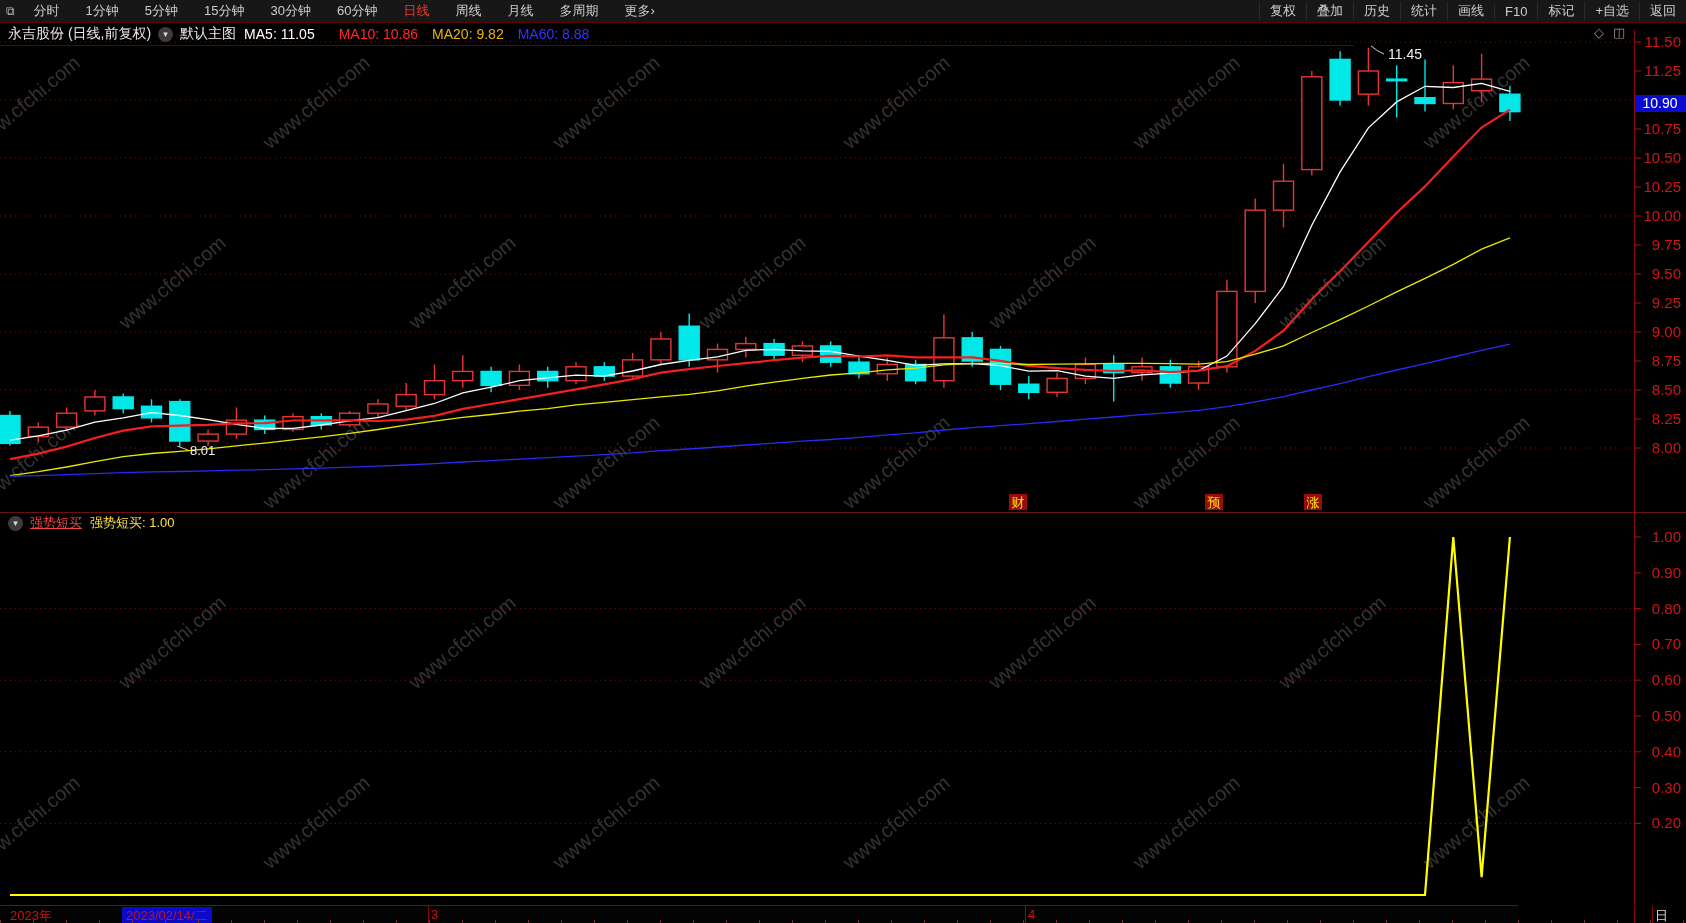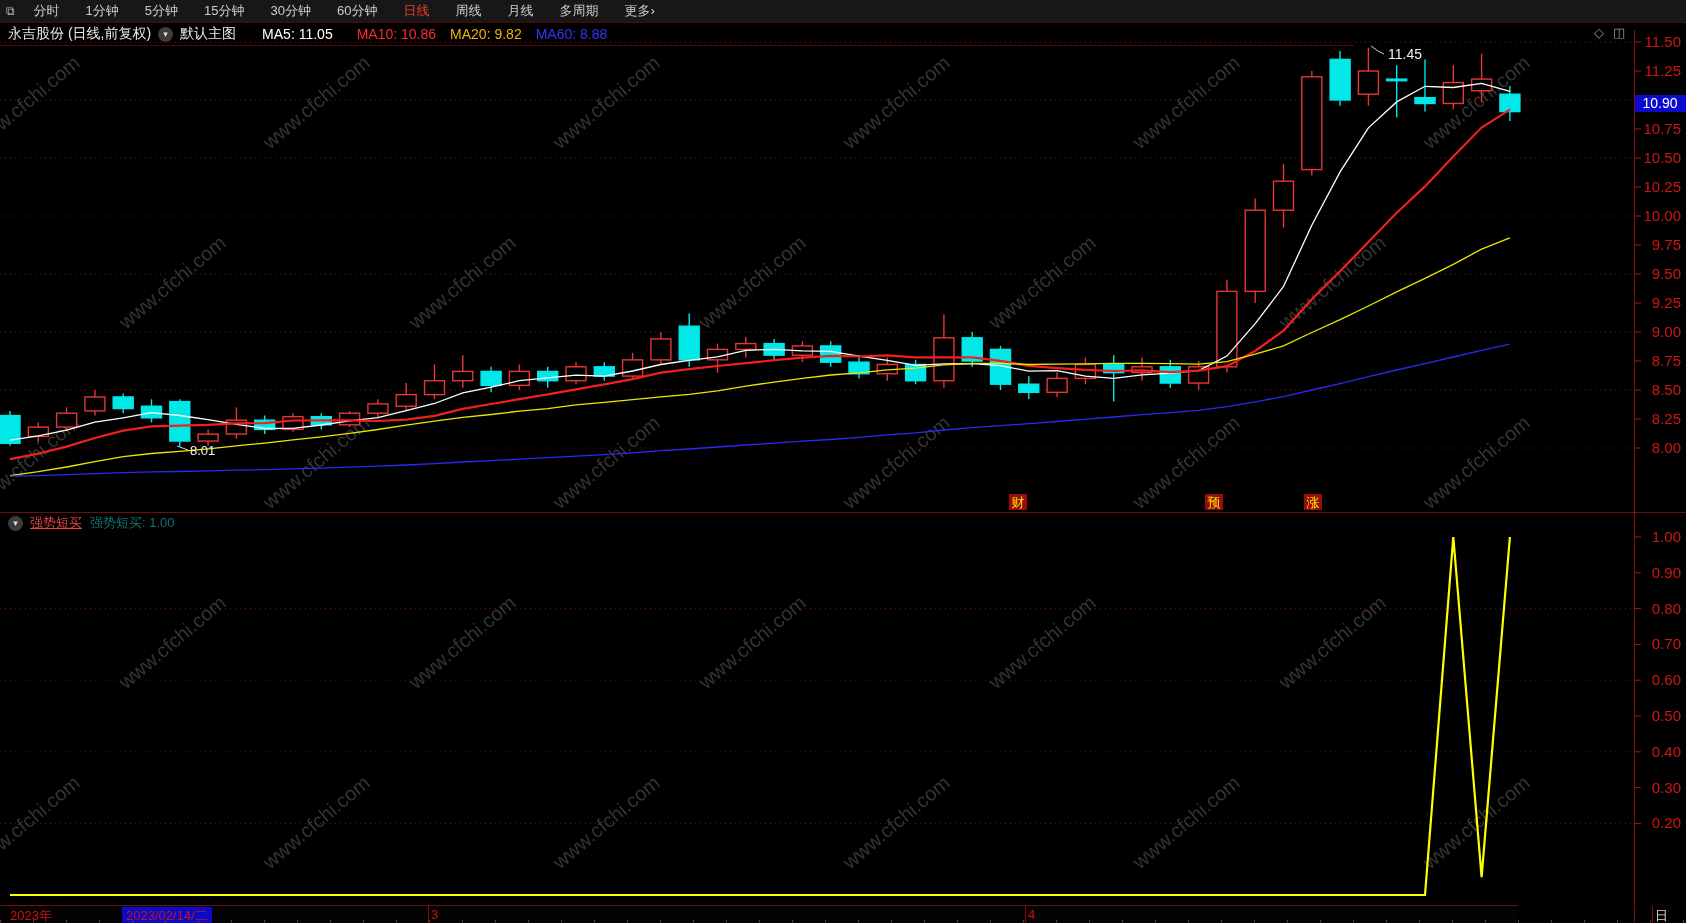--- a/index.html
+++ b/index.html
@@ -12,26 +12,26 @@
   .tb-left .item{padding:0 9px;cursor:default;white-space:nowrap;}
   .tb-left .item.active{color:#f03a2a;}
   .tb-spacer{flex:1;}
   .tb-right{display:flex;align-items:center;}
   .tb-right .item{padding:0 10px;border-left:1px solid #2b2b2b;white-space:nowrap;}
   .titlebar{position:absolute;left:0;top:23px;width:1354px;height:22px;background:#000;
             border-bottom:1px solid #5c0404;display:flex;align-items:center;font-size:14px;color:#e8e8e8;}
   .titlebar .stock{margin-left:8px;}
   .circle-icon{display:inline-flex;align-items:center;justify-content:center;width:15px;height:15px;
                border-radius:50%;background:#3c3c3c;color:#dcdcdc;font-size:9px;line-height:1;margin:0 7px;}
-  .ma-wrap{display:flex;gap:14px;margin-left:26px;}
+  .ma-wrap{display:flex;gap:14px;margin-left:8px;}
   .corner-icons{position:absolute;left:1594px;top:2px;color:#9a9a9a;font-size:13px;letter-spacing:9px;}
   svg#chart{position:absolute;left:0;top:0;z-index:1;}
   .ind-header{position:absolute;left:8px;top:514px;z-index:3;display:flex;align-items:center;font-size:13px;}
   .ind-header .name{color:#ef4444;margin-right:8px;text-decoration:underline;}
-  .ind-header .readout{color:#0f766e;text-align:center;}
+  .ind-header .readout{color:#fde047;text-align:center;}
   .timeline{position:absolute;left:0;top:905px;width:1518px;height:18px;background:#030303;
             border-top:1px solid #6b0f0f;z-index:3;font-size:13px;}
   .timeline span{position:absolute;top:1px;}
   .tl-year{left:10px;color:#d40e0e;}
   .tl-date{left:122px;background:#0a0ac8;color:#c41414;padding:0 4px;}
   .tl-m3{left:431px;color:#d40e0e;}
   .tl-m4{left:1028px;color:#d40e0e;}
   .tl-period{left:1655px;color:#d8d8d8;}
   .tl-sep{position:absolute;top:0;width:1px;height:18px;background:#8a0a0a;}
   .tl-ticks{position:absolute;left:0;bottom:0;width:1686px;height:4px;
@@ -266,20 +266,31 @@
       <span class="item">15分钟</span>
       <span class="item">30分钟</span>
       <span class="item">60分钟</span>
       <span class="item active">日线</span>
       <span class="item">周线</span>
       <span class="item">月线</span>
       <span class="item">多周期</span>
       <span class="item">更多›</span>
     </div>
   <div class="tb-spacer"></div>
+  <div class="tb-right" id="tb-right">
+      <span class="item">复权</span>
+      <span class="item">叠加</span>
+      <span class="item">历史</span>
+      <span class="item">统计</span>
+      <span class="item">画线</span>
+      <span class="item">F10</span>
+      <span class="item">标记</span>
+      <span class="item">+自选</span>
+      <span class="item">返回</span>
+    </div>
 </div>
 
 <div class="titlebar">
   <span class="stock">永吉股份 (日线,前复权)</span>
   <span class="circle-icon">▾</span>
   <span>默认主图</span>
   <div class="ma-wrap" id="ma-wrap">
       <span style="color: rgb(255, 255, 255);">MA5: 11.05</span>
       <span style="color: rgb(255, 42, 42); padding-left: 10px;">MA10: 10.86</span>
       <span style="color: #eab308;">MA20: 9.82</span>

